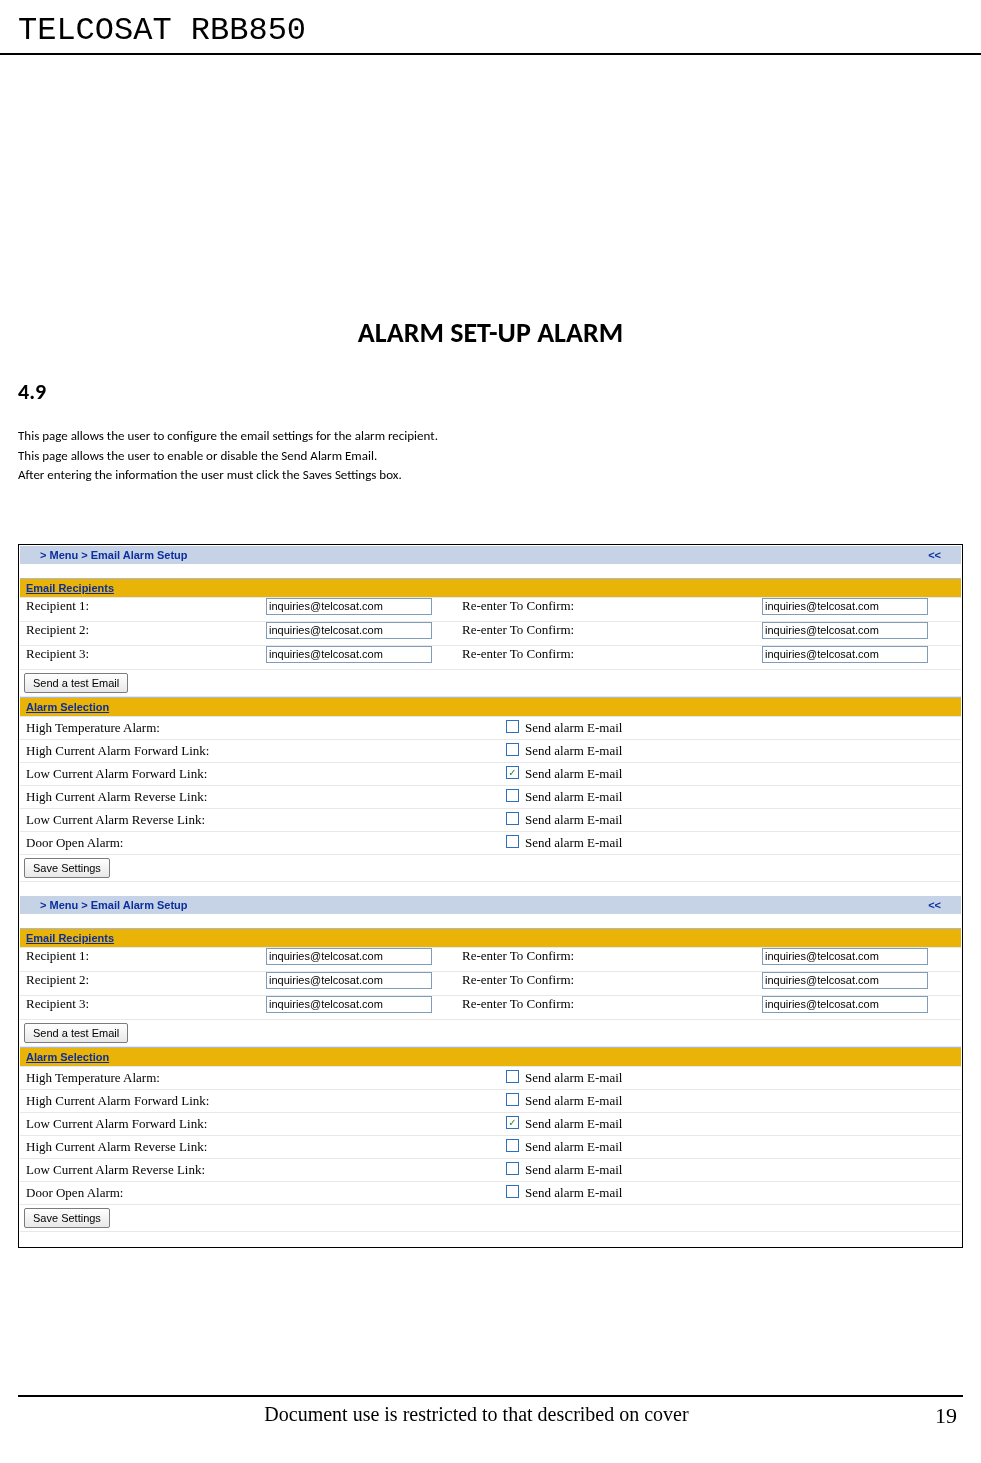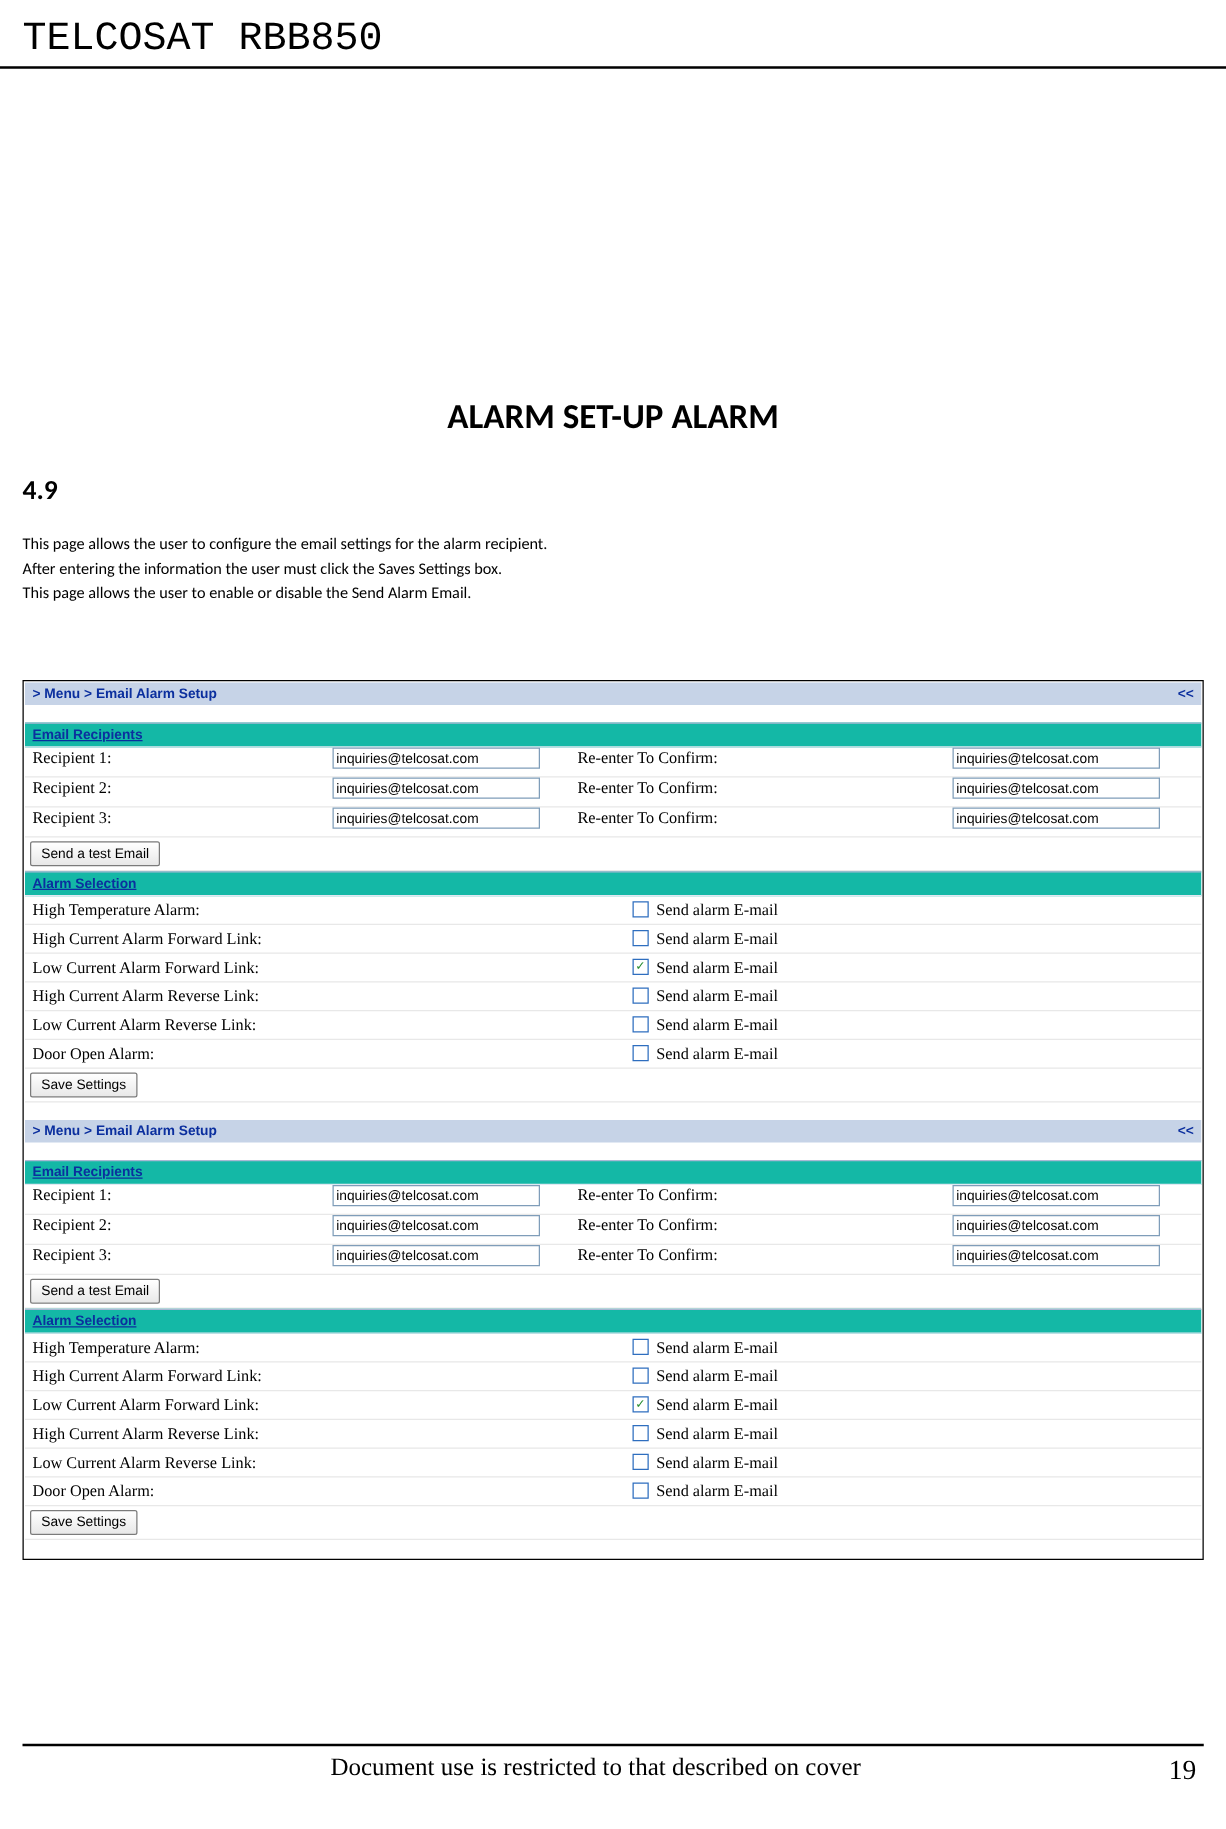--- a/index.html
+++ b/index.html
@@ -49,31 +49,31 @@
   }
   .panel {
     font-family: Arial, sans-serif;
     font-size: 12px;
     background: #fff;
   }
   .bc-bar {
     background: #C6D3E7;
     height: 18px;
     line-height: 18px;
-    padding: 0 6px;
+    padding: 0 20px;
     font-size: 11px;
     font-weight: bold;
     display: flex;
     justify-content: space-between;
   }
   .bc-left { color: #0B2F9E; }
   .bc-right { color: #0B2F9E; }
   .blank-bar { height: 14px; }
   .sec-bar {
-    background: #14b8a6;
+    background: #eab308;
     height: 18px;
     line-height: 18px;
     padding: 0 6px;
     font-size: 11px;
     font-weight: bold;
     color: #0B2F9E;
     text-decoration: underline;
     border-top: 1px solid #A9B8D4;
     border-bottom: 1px solid #E1E8F2;
   }
@@ -134,21 +134,20 @@
     align-items: center;
     height: 22px;
     border-bottom: 1px solid #E8E8E8;
     padding: 0 6px;
     font-family: "Times New Roman", serif;
     font-size: 13px;
   }
   .alarm-row .albl { flex: 0 0 480px; }
   .alarm-row .acb {
     display: flex;
-    align-items: center;
     gap: 6px;
     font-family: "Times New Roman", serif;
     font-size: 13px;
   }
   .alarm-row .acb .cbx {
     width: 11px;
     height: 11px;
     border: 1px solid #2E6EBF;
     display: inline-flex;
     align-items: center;
@@ -185,22 +184,22 @@
   <span>TELCOSAT RBB850</span>
 </div>
 
 <div class="body-area">
 
   <div class="title">ALARM SET-UP ALARM</div>
 
   <div class="section-num">4.9</div>
 
   <div class="paragraph">This page allows the user to configure the email settings for the alarm recipient.</div>
+  <div class="paragraph">This page allows the user to enable or disable the Send Alarm Email.</div>
   <div class="paragraph">After entering the information the user must click the Saves Settings box.</div>
-  <div class="paragraph">This page allows the user to enable or disable the Send Alarm Email.</div>
 
   <div class="screenshot">
     <div id="panel-container">
         <div class="panel">
           <div class="bc-bar">
             <span class="bc-left">&gt; Menu &gt; Email Alarm Setup</span>
             <span class="bc-right">&lt;&lt;</span>
           </div>
           <div class="blank-bar"></div>
           <div class="sec-bar">Email Recipients</div>

